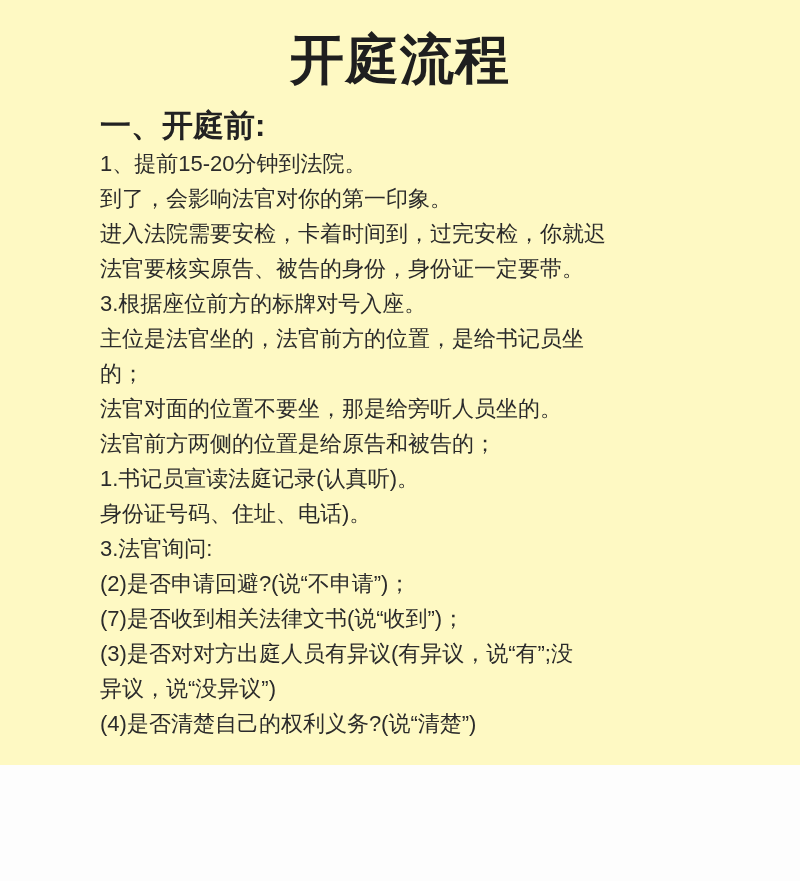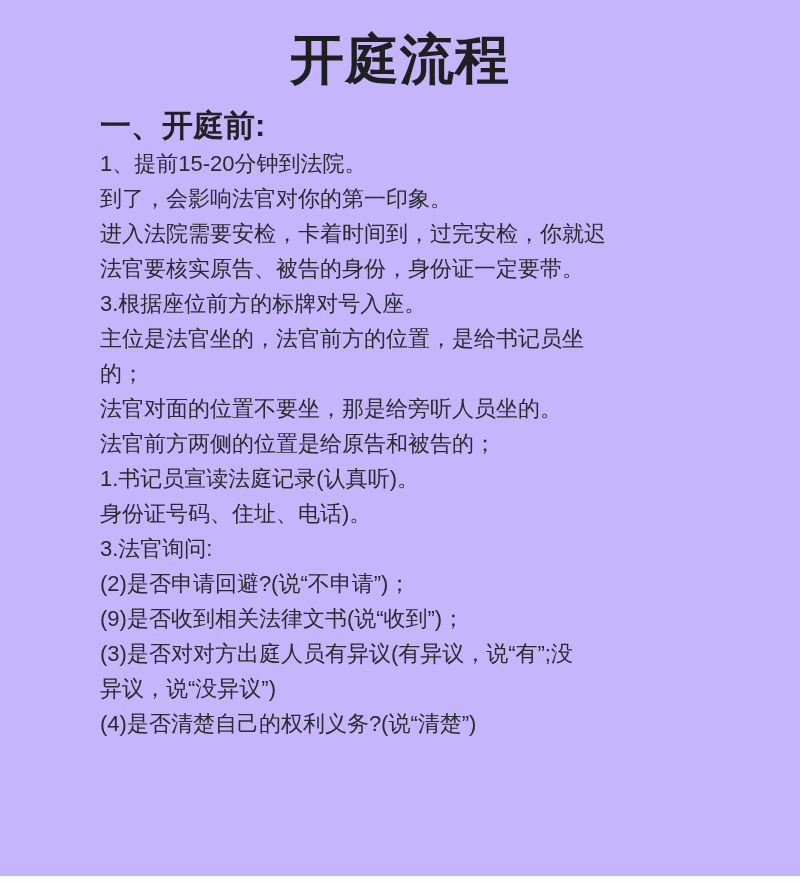--- a/index.html
+++ b/index.html
@@ -9,23 +9,23 @@
   body {
     width: 800px;
     height: 881px;
     background: #fdfdfd;
     color: #2b2b2b;
     font-family: "Liberation Sans", "DejaVu Sans", sans-serif;
     overflow: hidden;
   }
   .page {
     width: 800px;
-    height: 876px;
+    height: 765px;
     box-sizing: border-box;
-    background: #c4b5fd;
+    background: #fef9c3;
   }
   .title {
     margin: 0;
     padding-top: 30px;
     text-align: center;
     font-size: 54px;
     line-height: 58px;
     font-weight: 800;
     letter-spacing: 1px;
     color: #1f1f1f;
@@ -62,18 +62,18 @@
       <div class="line">法官要核实原告、被告的身份，身份证一定要带。</div>
       <div class="line">3.根据座位前方的标牌对号入座。</div>
       <div class="line">主位是法官坐的，法官前方的位置，是给书记员坐</div>
       <div class="line">的；</div>
       <div class="line">法官对面的位置不要坐，那是给旁听人员坐的。</div>
       <div class="line">法官前方两侧的位置是给原告和被告的；</div>
       <div class="line">1.书记员宣读法庭记录(认真听)。</div>
       <div class="line">身份证号码、住址、电话)。</div>
       <div class="line">3.法官询问:</div>
       <div class="line">(2)是否申请回避?(说“不申请”)；</div>
-      <div class="line">(9)是否收到相关法律文书(说“收到”)；</div>
+      <div class="line">(7)是否收到相关法律文书(说“收到”)；</div>
       <div class="line">(3)是否对对方出庭人员有异议(有异议，说“有”;没</div>
       <div class="line">异议，说“没异议”)</div>
       <div class="line">(4)是否清楚自己的权利义务?(说“清楚”)</div>
     </div>
 </div>
 
 </body></html>

